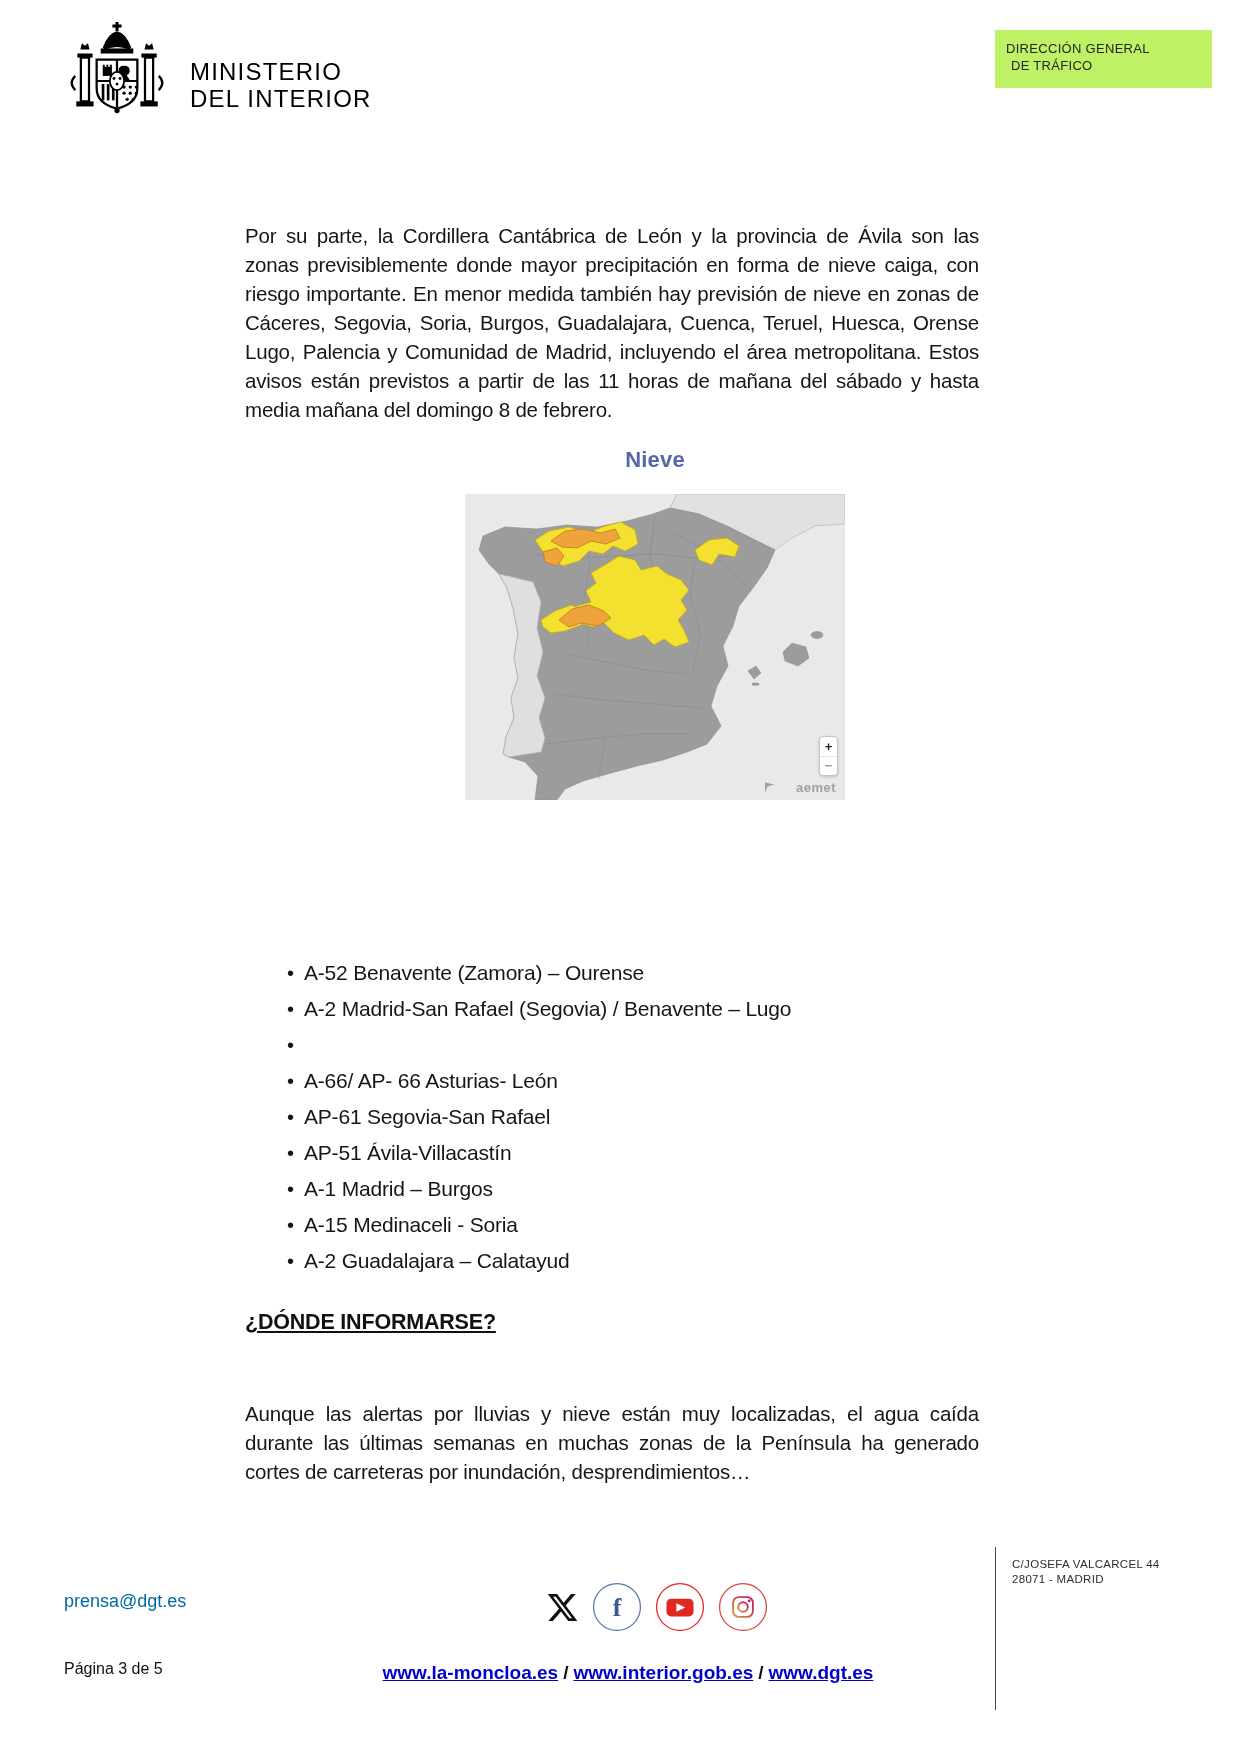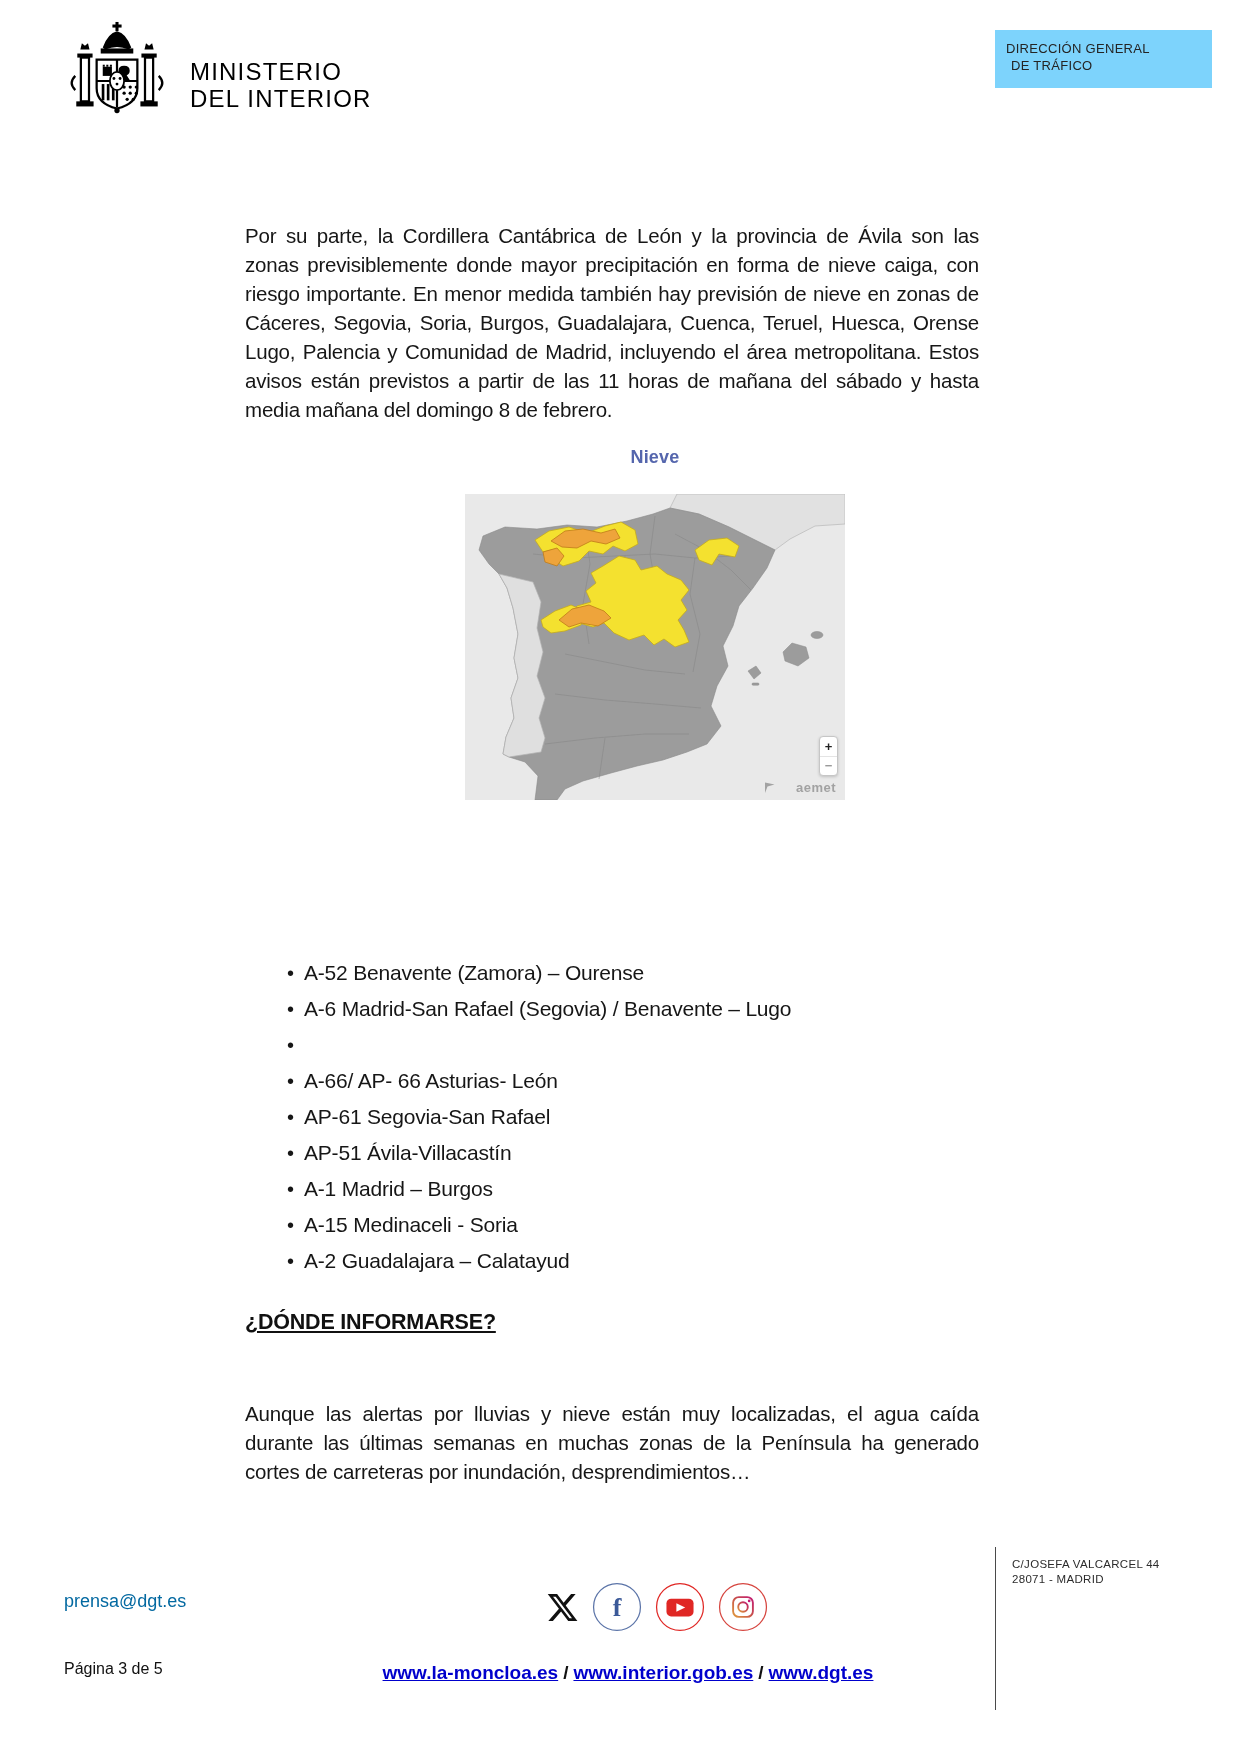--- a/index.html
+++ b/index.html
@@ -4,33 +4,33 @@
 <style>
   html,body{margin:0;padding:0;background:#fff;}
   .page{position:relative;width:1240px;height:1754px;background:#ffffff;
         font-family:"Liberation Sans",sans-serif;color:#1b1b1b;overflow:hidden;}
 
   
   .coat{position:absolute;left:60px;top:20px;}
   .ministry{position:absolute;left:190px;top:58px;font-size:24px;line-height:27px;
             letter-spacing:1.2px;color:#000;font-weight:400;}
   .division-box{position:absolute;left:995px;top:30px;width:217px;height:58px;
-                background:#7dd3fc;box-sizing:border-box;padding:10px 6px 0 11px;
+                background:#bef264;box-sizing:border-box;padding:10px 6px 0 11px;
                 font-size:13px;line-height:17px;color:#242424;letter-spacing:.3px;}
   .division-box .l2{padding-left:5px;}
 
   
   .para{position:absolute;left:245px;width:734px;text-align:justify;
         font-size:20.5px;line-height:29px;letter-spacing:-.2px;color:#161616;}
   .p1{top:200px;}
   .p2{top:851px;}
   .p3{top:1378px;}
 
   .map-title{position:absolute;left:465px;top:447px;width:380px;text-align:center;
-             font-size:18px;font-weight:bold;color:#5566ad;letter-spacing:.2px;}
+             font-size:22px;font-weight:bold;color:#5566ad;letter-spacing:.2px;}
 
   .map-frame{position:absolute;left:465px;top:494px;width:380px;height:306px;
              background:#e9e9e9;}
   .map-frame svg{display:block;}
   .zoom-ctl{position:absolute;right:7px;bottom:24px;width:19px;height:40px;background:#fff;
             border:1px solid #c6c6c6;border-radius:4px;box-shadow:0 1px 3px rgba(0,0,0,.18);
             display:flex;flex-direction:column;box-sizing:border-box;}
   .zoom-btn{flex:1;display:flex;align-items:center;justify-content:center;
             font-size:13px;font-weight:bold;color:#222;cursor:pointer;}
   .zoom-btn.minus{color:#9a9a9a;border-top:1px solid #e4e4e4;}
@@ -195,21 +195,21 @@
   </div>
 
 
   <div class="list">
     <div class="list-item">
         <span class="bullet">•</span>
         <span>A-52 Benavente (Zamora) – Ourense</span>
       </div>
     <div class="list-item">
         <span class="bullet">•</span>
-        <span>A-6 Madrid-San Rafael (Segovia) / Benavente – Lugo</span>
+        <span>A-2 Madrid-San Rafael (Segovia) / Benavente – Lugo</span>
       </div>
     <div class="list-item">
         <span class="bullet">•</span>
       </div>
     <div class="list-item">
         <span class="bullet">•</span>
         <span>A-66/ AP- 66 Asturias- León</span>
       </div>
     <div class="list-item">
         <span class="bullet">•</span>

